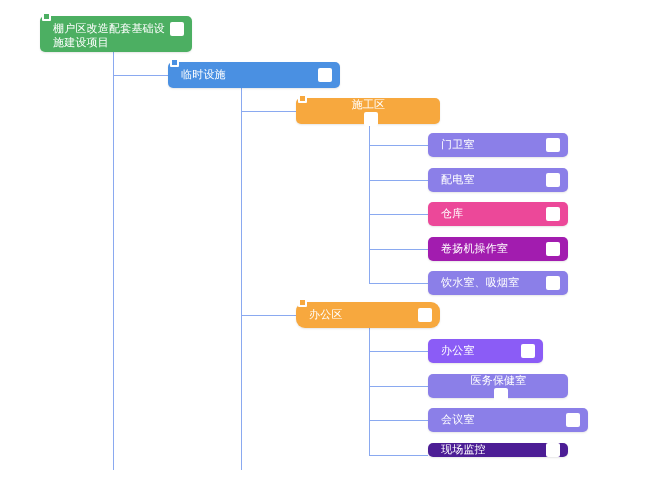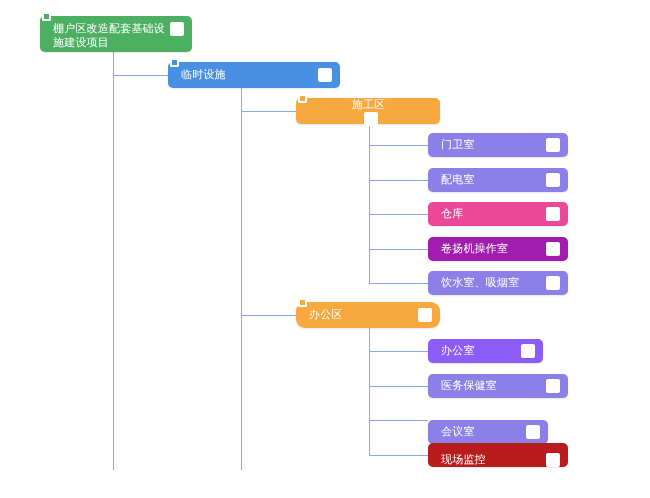--- a/index.html
+++ b/index.html
@@ -166,25 +166,25 @@
       <span class="chk"></span>
     </div>
     <div class="node level4" style="left: 428px; top: 271px; width: 140px; height: 24px; background: rgb(139, 127, 232);">
       <span class="label">饮水室、吸烟室</span>
       <span class="chk"></span>
     </div>
     <div class="node level4" style="left: 428px; top: 339px; width: 115px; height: 24px; background: #8b5cf6;">
       <span class="label">办公室</span>
       <span class="chk"></span>
     </div>
-    <div class="node level4" style="left: 428px; top: 374px; width: 140px; height: 24px; background: rgb(139, 127, 232);">
+    <div class="node level4" style="left: 428px; top: 374px; width: 140px; height: 24px; background: rgb(139, 127, 232); flex-direction: column;">
       <span class="label">医务保健室</span>
       <span class="chk"></span>
     </div>
-    <div class="node level4" style="left: 428px; top: 408px; width: 120px; height: 24px; background: rgb(139, 127, 232); margin-top: 12px;">
+    <div class="node level4" style="left: 428px; top: 408px; width: 160px; height: 24px; background: rgb(139, 127, 232);">
       <span class="label">会议室</span>
       <span class="chk"></span>
     </div>
-    <div class="node level4" style="left: 428px; top: 443px; width: 140px; height: 24px; background: #b91c1c; align-items: flex-end;">
+    <div class="node level4" style="left: 428px; top: 443px; width: 140px; height: 14px; background: #4c1d95; align-items: flex-end;">
       <span class="label">现场监控</span>
       <span class="chk"></span>
     </div>
   </div>
 
 </body></html>

